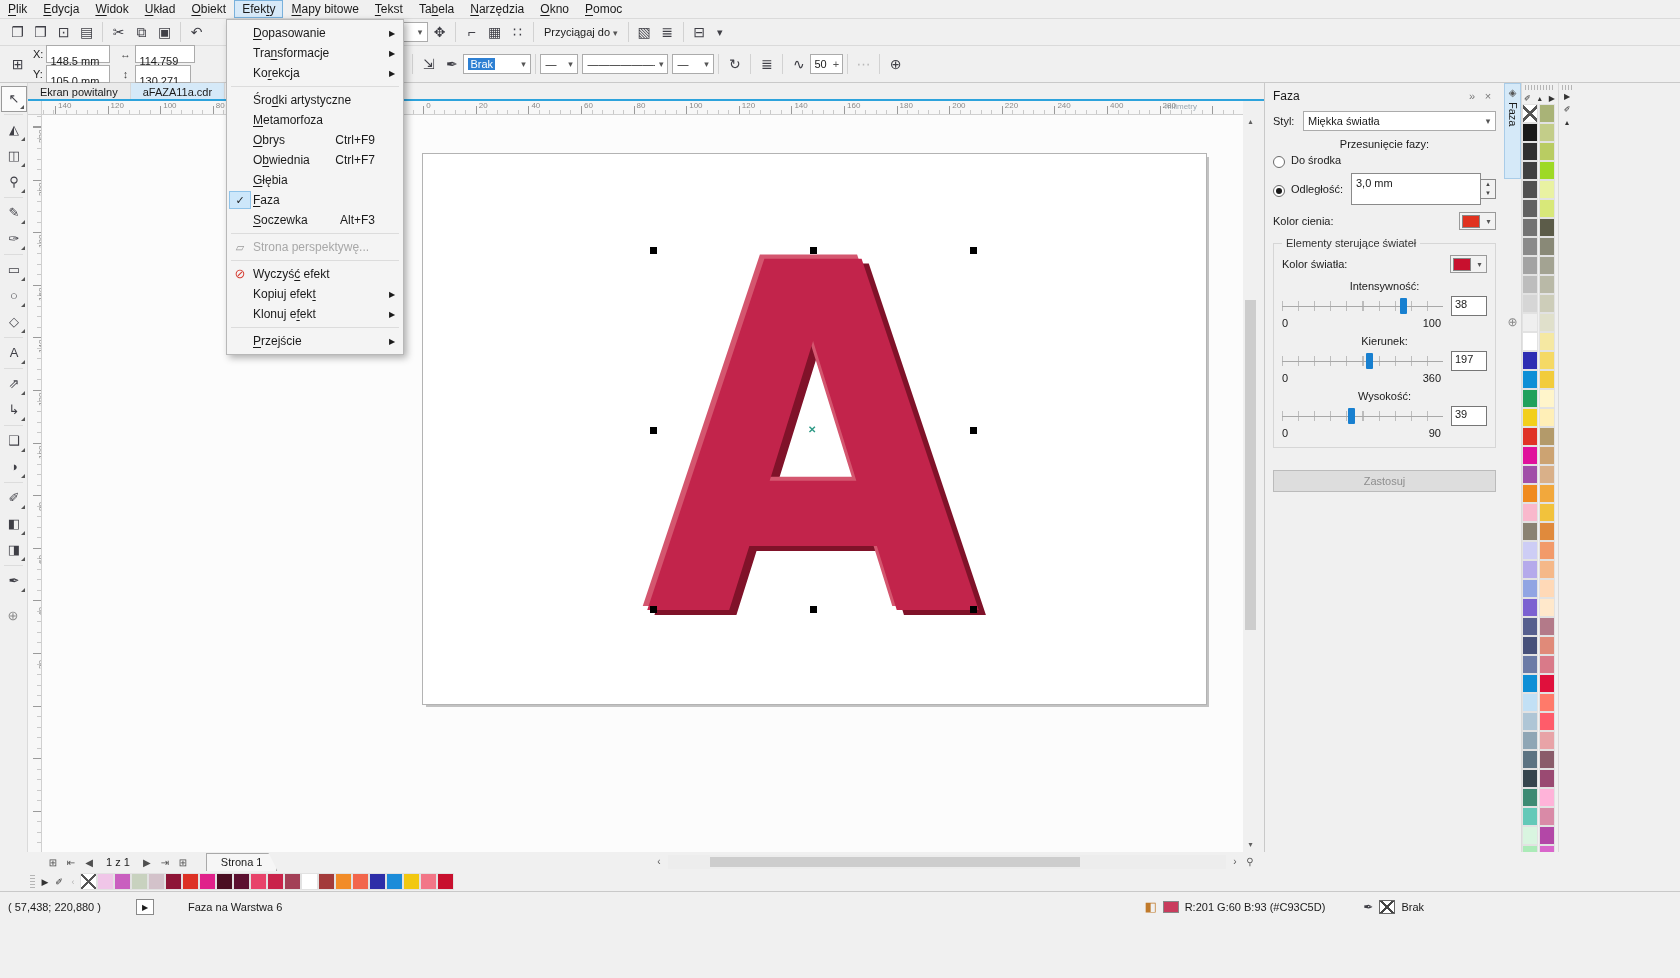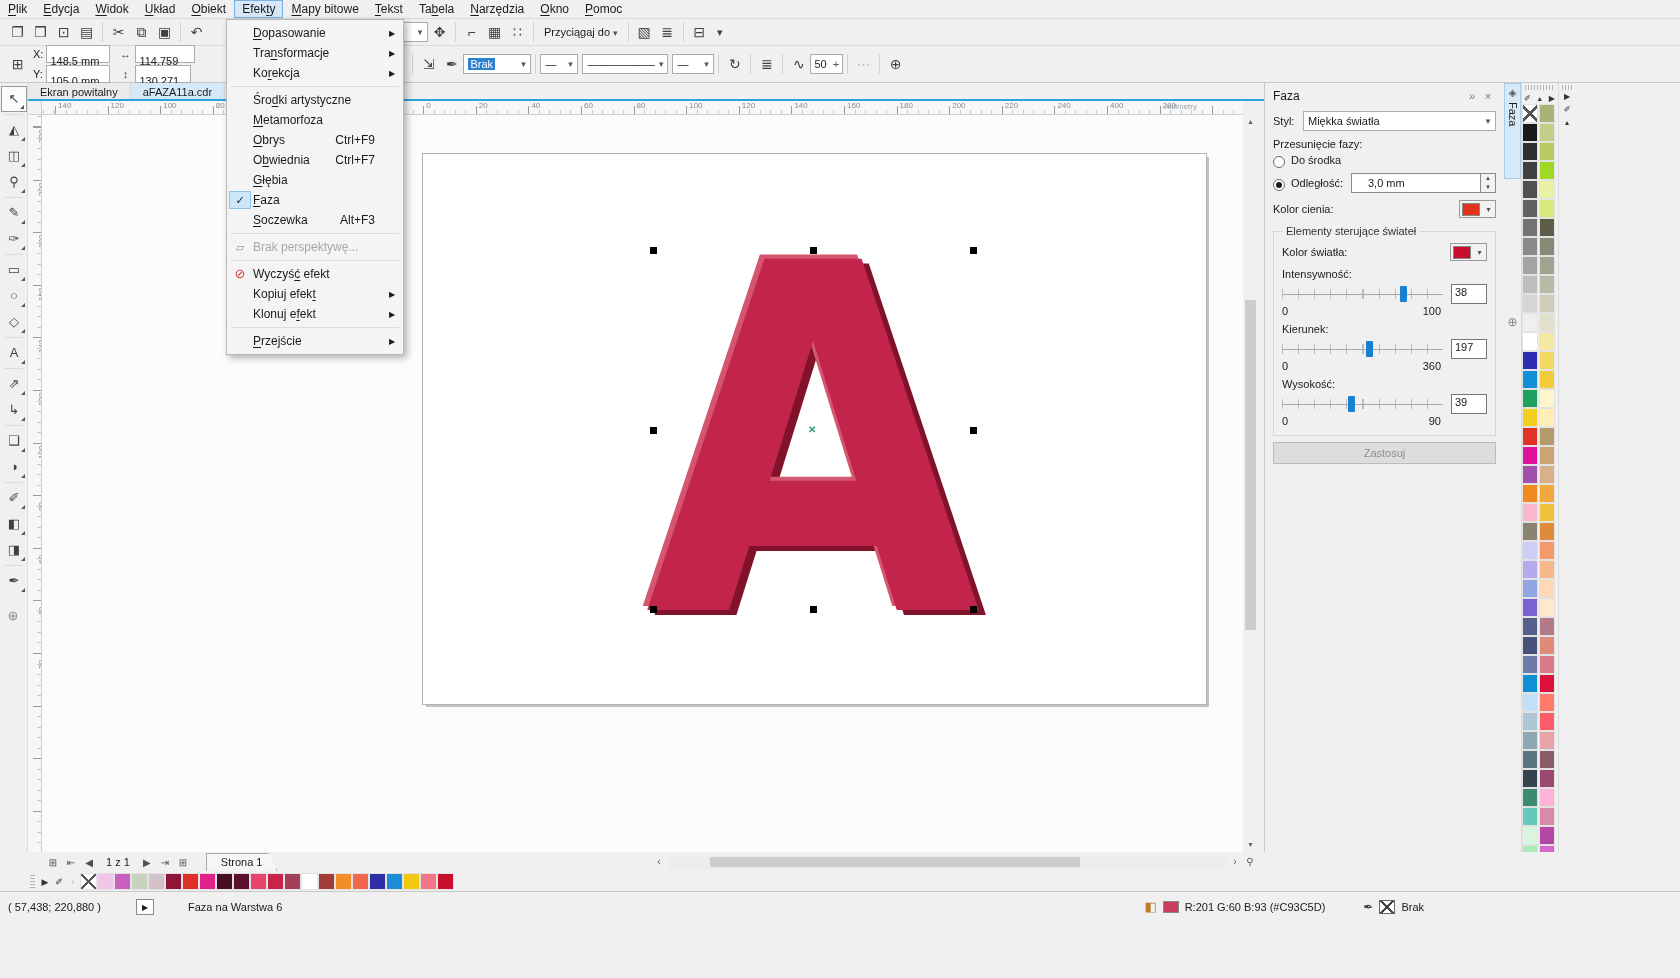--- a/index.html
+++ b/index.html
@@ -109,43 +109,43 @@
   .msep { height:1px; background:#DCDCDC; margin:3px 4px; }
 
   
   .docker { position:absolute; left:1264px; top:83px; width:240px; height:808px; background:#F0F0F0;
             border-left:1px solid #C9C9C9; padding:4px 8px; font-size:11px; }
   .dk-head { display:flex; align-items:center; height:18px; margin-bottom:6px; }
   .dk-head .ttl { font-size:12px; }
   .dk-head .btn { margin-left:auto; color:#777; width:16px; text-align:center; }
   .dk-head .btn + .btn { margin-left:0; }
   .drow { display:flex; align-items:center; margin-bottom:7px; }
-  .dlabel { margin-bottom:4px; }
+  .dlabel { margin-bottom:4px;text-align:center; }
   .radio { display:inline-block; width:12px; height:12px; border:1px solid #6A6A6A; border-radius:50%;
            background:#FFF; margin-right:6px; position:relative; top:2px; }
   .radio.on::after { content:""; position:absolute; left:2px; top:2px; width:6px; height:6px;
                      border-radius:50%; background:#1A1A1A; }
-  .dinput { height:20px; background:#FFF; border:1px solid #8A8A8A; padding:0 16px; line-height:18px; flex:1; }
+  .dinput { height:32px; background:#FFF; border:1px solid #8A8A8A; padding:0 4px; line-height:18px; flex:1; }
   .spin { width:15px; height:20px; border:1px solid #8A8A8A; border-left:none; background:#F2F2F2;
           display:flex; flex-direction:column; }
   .spin span { height:9px; line-height:9px; text-align:center; font-size:6px; color:#444; }
   .colorbtn { display:flex; margin-left:auto; border:1px solid #9A9A9A; background:#F2F2F2; height:18px; align-items:center; }
   .colorbtn .swx { width:18px; height:13px; margin:0 2px; border:1px solid #888; }
   .colorbtn .caret { width:13px; text-align:center; font-size:8px; color:#555; }
   fieldset.dgroup { border:1px solid #D6D6D6; padding:6px 8px 2px; margin-top:2px; }
   fieldset.dgroup legend { padding:0 4px; color:#333; font-size:11px; }
   .slider-row { display:flex; align-items:center; margin:3px 0 1px; }
   .slider { position:relative; height:18px; flex:1; margin-right:8px; }
   .slider .ticks { position:absolute; left:0; right:0; top:4px; height:10px;
       background:repeating-linear-gradient(90deg,#BDBDBD 0 1px,transparent 1px 10%); }
   .slider .rail { position:absolute; left:0; right:0; top:9px; height:1px; background:#A8A8A8; }
   .slider .thumb { position:absolute; top:1px; width:7px; height:16px; background:#1880D0; border-radius:1px; }
   .valbox { width:36px; height:20px; background:#FFF; border:1px solid #767676; padding:1px 3px; }
   .minmax { display:flex; justify-content:space-between; margin:1px 46px 6px 0; color:#1A1A1A; }
-  .applybtn { margin-top:6px; height:22px; background:#DDDDDD; border:1px solid #BBBBBB;
+  .applybtn { margin-top:22px; height:22px; background:#DDDDDD; border:1px solid #BBBBBB;
               color:#8E8E8E; text-align:center; line-height:20px; }
 
   
   .dtabs { position:absolute; left:1504px; top:83px; width:17px; height:808px; background:#F0F0F0; }
   .vtab { width:17px; height:96px; background:#D5E9F8; border:1px solid #A9CCE8; display:flex;
           flex-direction:column; align-items:center; padding-top:3px; }
   .vtab .ic { font-size:10px; color:#555; margin-bottom:4px; }
   .vtab .tx { writing-mode:vertical-rl; font-size:11px; color:#1A1A1A; }
   .dtab-plus { margin-top:136px; text-align:center; color:#8A8A8A; font-size:12px; }
 
@@ -462,21 +462,21 @@
       </div>
       <div class="mi">
         <span class="mi-ic"></span>
         <span class="mi-lb"><u>S</u>oczewka</span>
         <span class="mi-sc">Alt+F3</span>
         <span class="mi-ar"></span>
       </div>
       <div class="msep"></div>
       <div class="mi dis">
         <span class="mi-ic persp">▱</span>
-        <span class="mi-lb">Brak perspektywę...</span>
+        <span class="mi-lb">Strona perspektywę...</span>
         <span class="mi-sc"></span>
         <span class="mi-ar"></span>
       </div>
       <div class="msep"></div>
       <div class="mi">
         <span class="mi-ic clr">⊘</span>
         <span class="mi-lb">Wyczyś<u>ć</u> efekt</span>
         <span class="mi-sc"></span>
         <span class="mi-ar"></span>
       </div>

